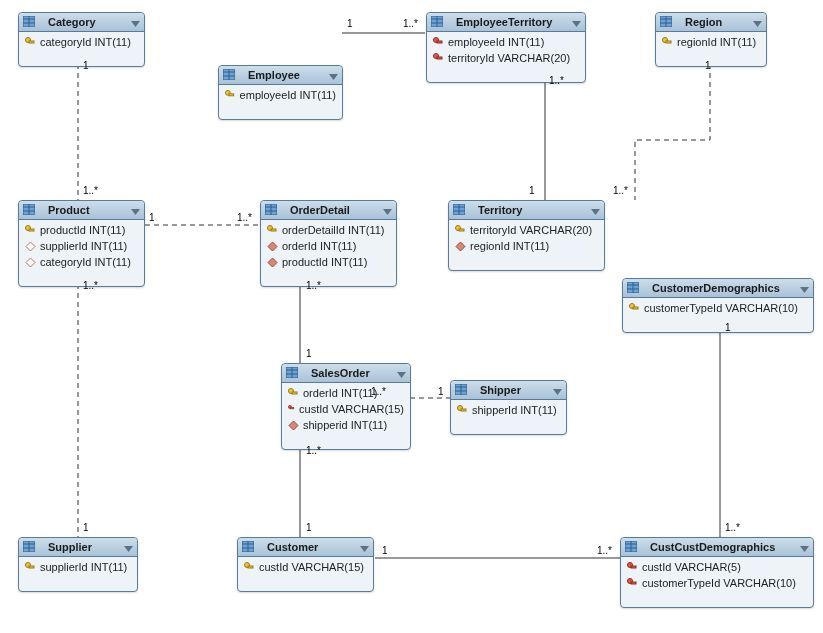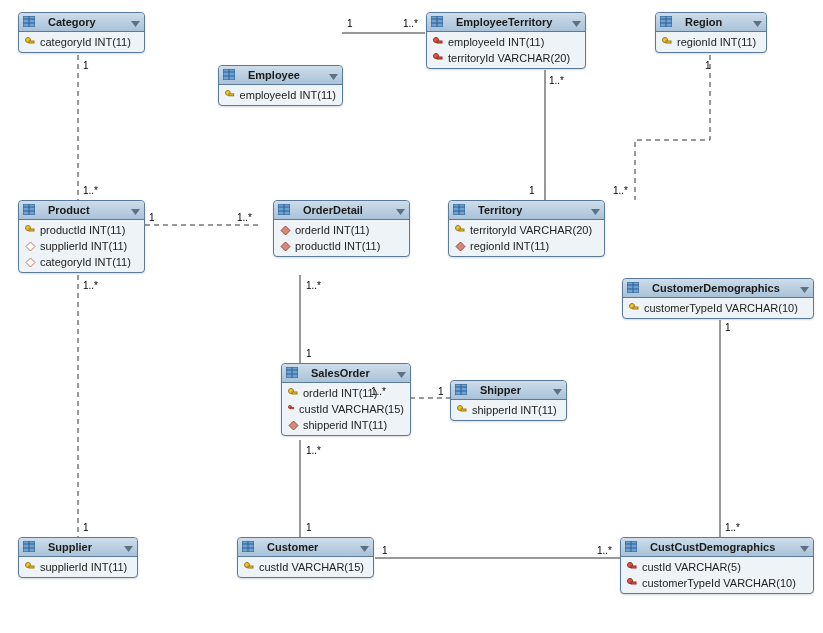--- a/index.html
+++ b/index.html
@@ -45,21 +45,21 @@
   .table-icon {
     width: 12px; height: 11px;
     display: inline-block;
   }
   .table-icon svg { display:block; }
   .chevron {
     width: 9px; height: 9px;
     display: inline-block;
   }
   .rows {
-    padding: 2px 0 2px 0;
+    padding: 2px 0 16px 0;
   }
   .row {
     display: flex;
     align-items: center;
     gap: 4px;
     padding: 2px 6px 2px 6px;
     color: #222;
     white-space: nowrap;
   }
   .ico {
@@ -299,38 +299,47 @@
       <span class="ico">
           <svg viewBox="0 0 11 11">
             <polygon points="5.5,1 10,5.5 5.5,10 1,5.5" fill="#fff" stroke="#c47060"></polygon>
           </svg>
         </span>
       <span>categoryId INT(11)</span>
     </div>
   </div>
 </div>
 
-<div class="entity" style="left:260px; top:200px; width:135px;margin-left:13px;">
+<div class="entity" style="left:260px; top:200px; width:135px;">
   <div class="entity-header">
     <span class="left">
       <span class="table-icon">
           <svg viewBox="0 0 12 11">
             <rect x="0" y="0" width="12" height="11" fill="#6ea2d4" stroke="#2f5e8e"></rect>
             <line x1="0" y1="3" x2="12" y2="3" stroke="#2f5e8e"></line>
             <line x1="0" y1="7" x2="12" y2="7" stroke="#2f5e8e"></line>
             <line x1="6" y1="0" x2="6" y2="11" stroke="#2f5e8e"></line>
           </svg>
         </span>
       <span>OrderDetail</span>
     </span>
     <span class="chevron"><svg viewBox="0 0 9 9">
           <polygon points="0,2 9,2 4.5,8" fill="#5a7285"></polygon>
         </svg></span>
   </div>
   <div class="rows">
+    <div class="row">
+      <span class="ico">
+          <svg viewBox="0 0 11 11">
+            <circle cx="3" cy="3" r="2.5" fill="#f4c438" stroke="#9a7a10"></circle>
+            <rect x="4" y="4" width="5" height="2" fill="#f4c438" stroke="#9a7a10"></rect>
+          </svg>
+        </span>
+      <span>orderDetailId INT(11)</span>
+    </div>
     <div class="row">
       <span class="ico">
           <svg viewBox="0 0 11 11">
             <polygon points="5.5,1 10,5.5 5.5,10 1,5.5" fill="#d98878" stroke="#9a4a3a"></polygon>
           </svg>
         </span>
       <span>orderId INT(11)</span>
     </div>
     <div class="row">
       <span class="ico">

